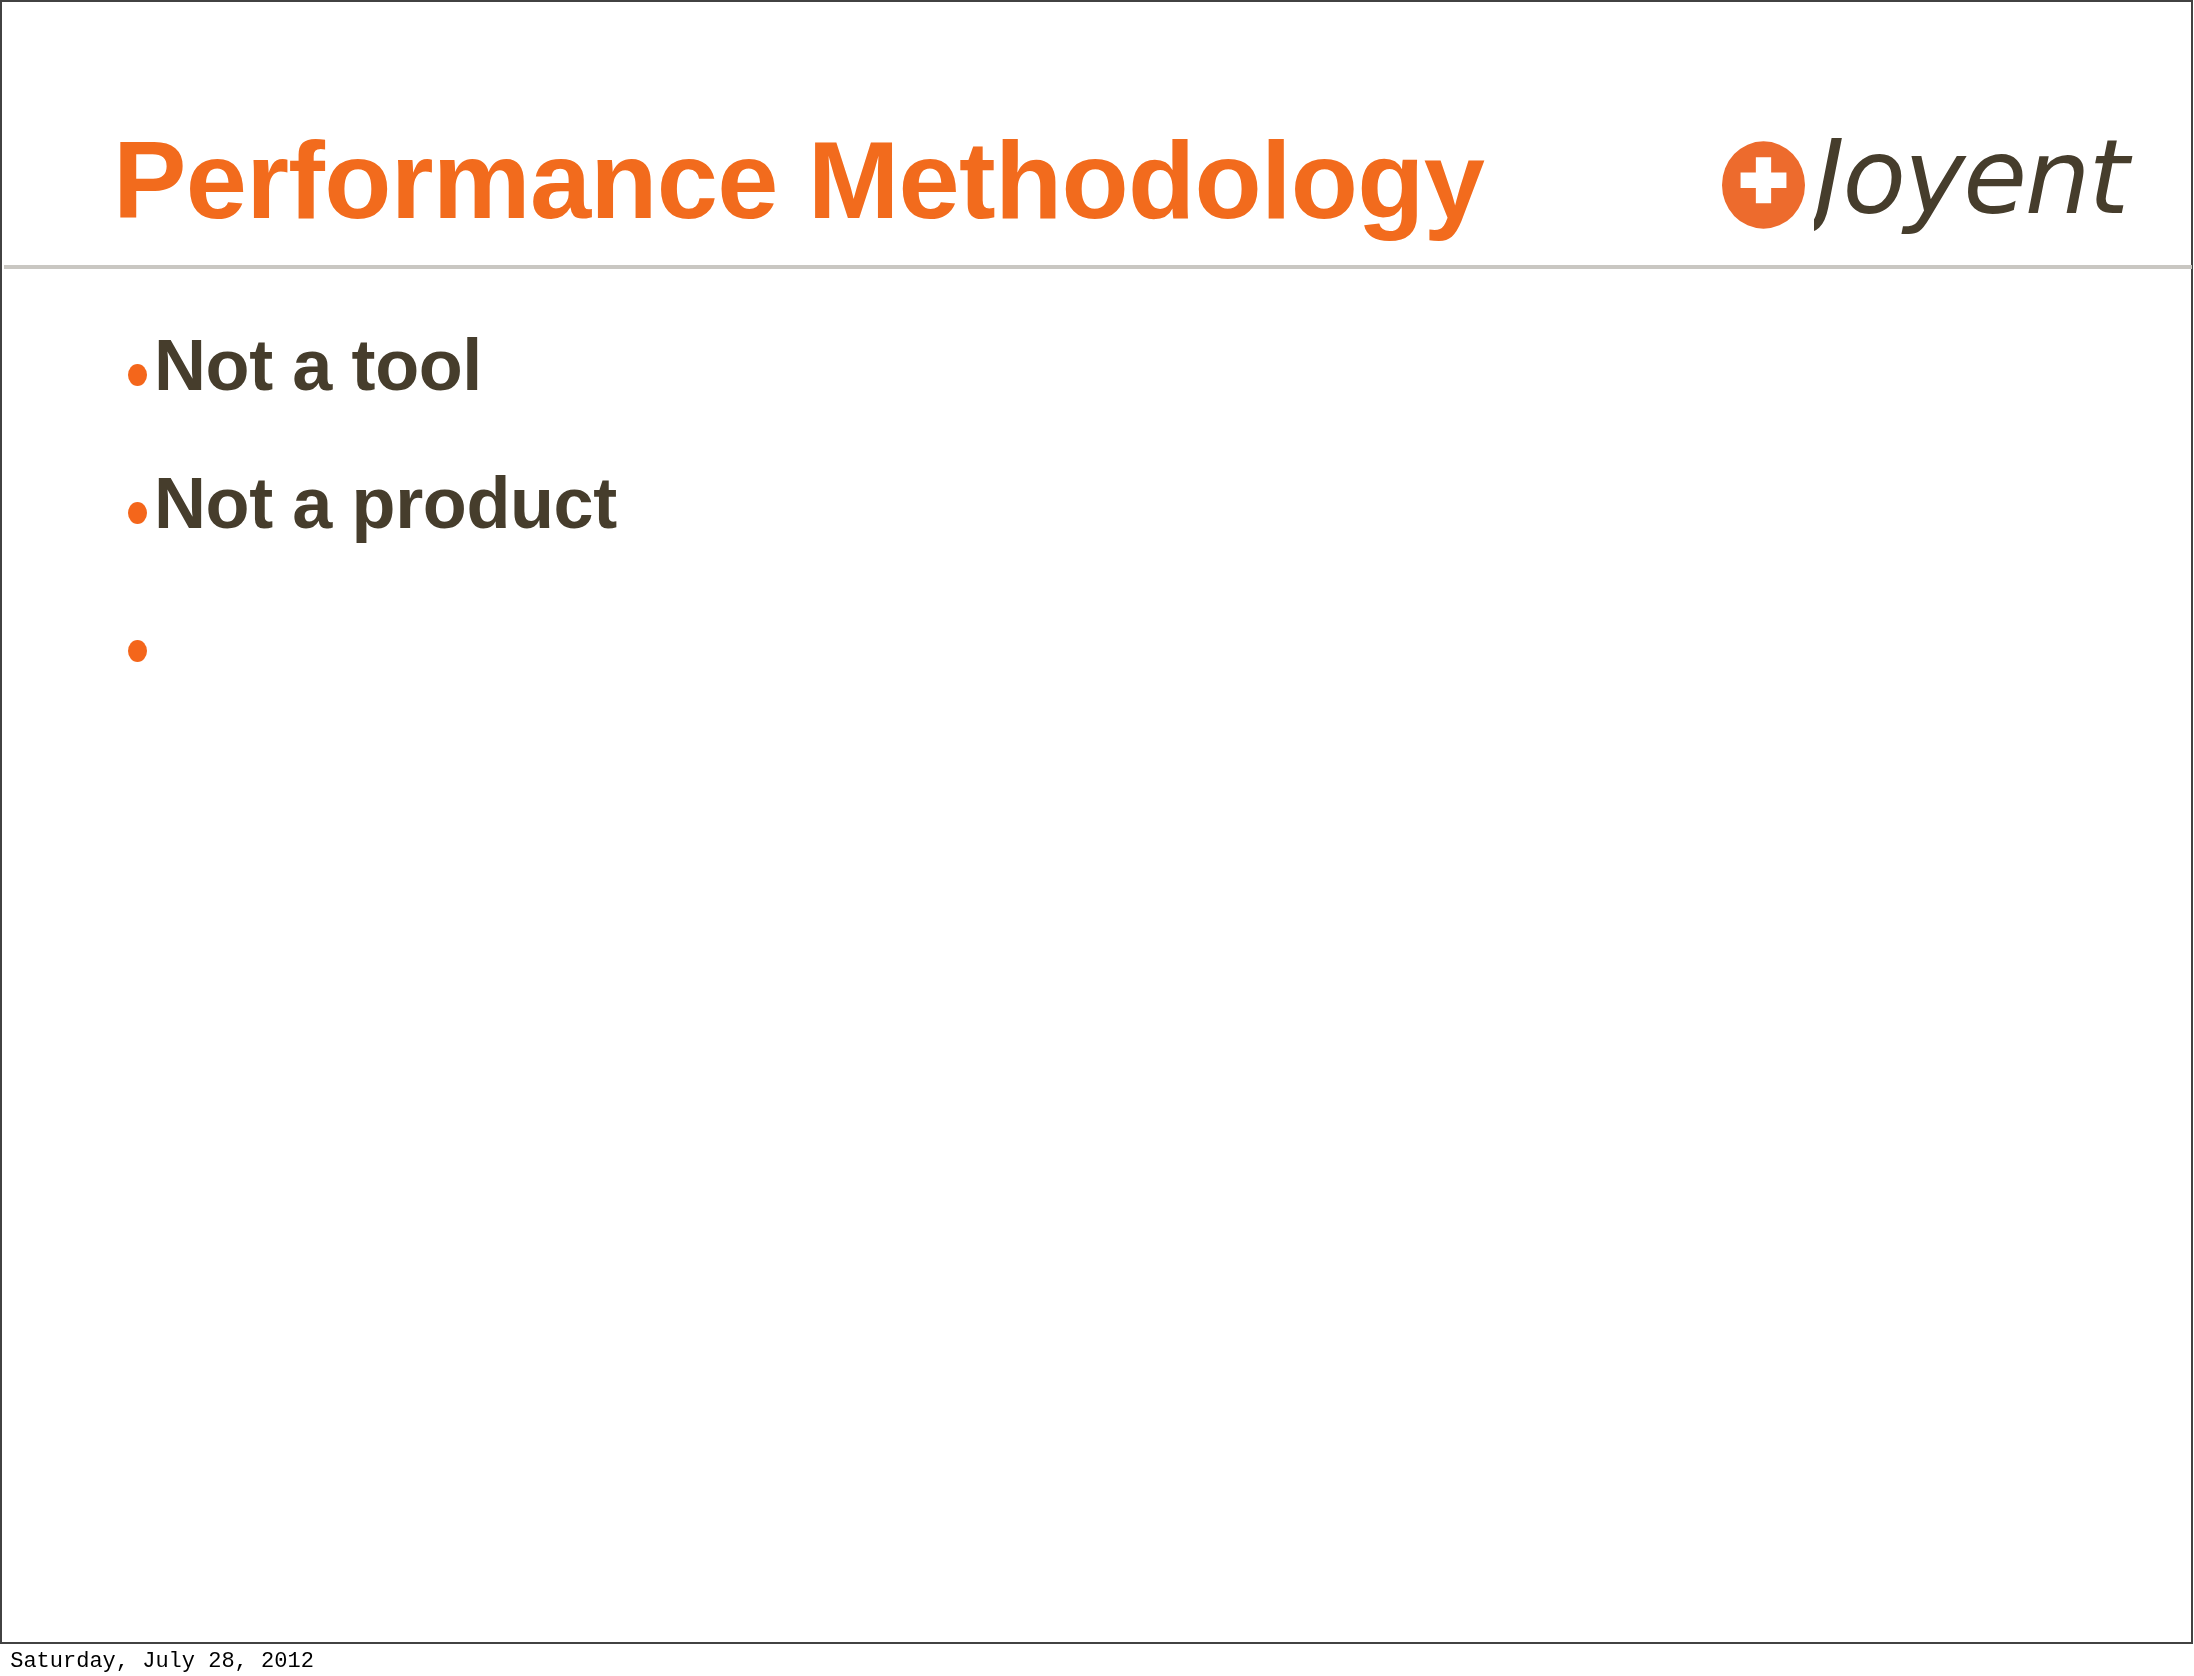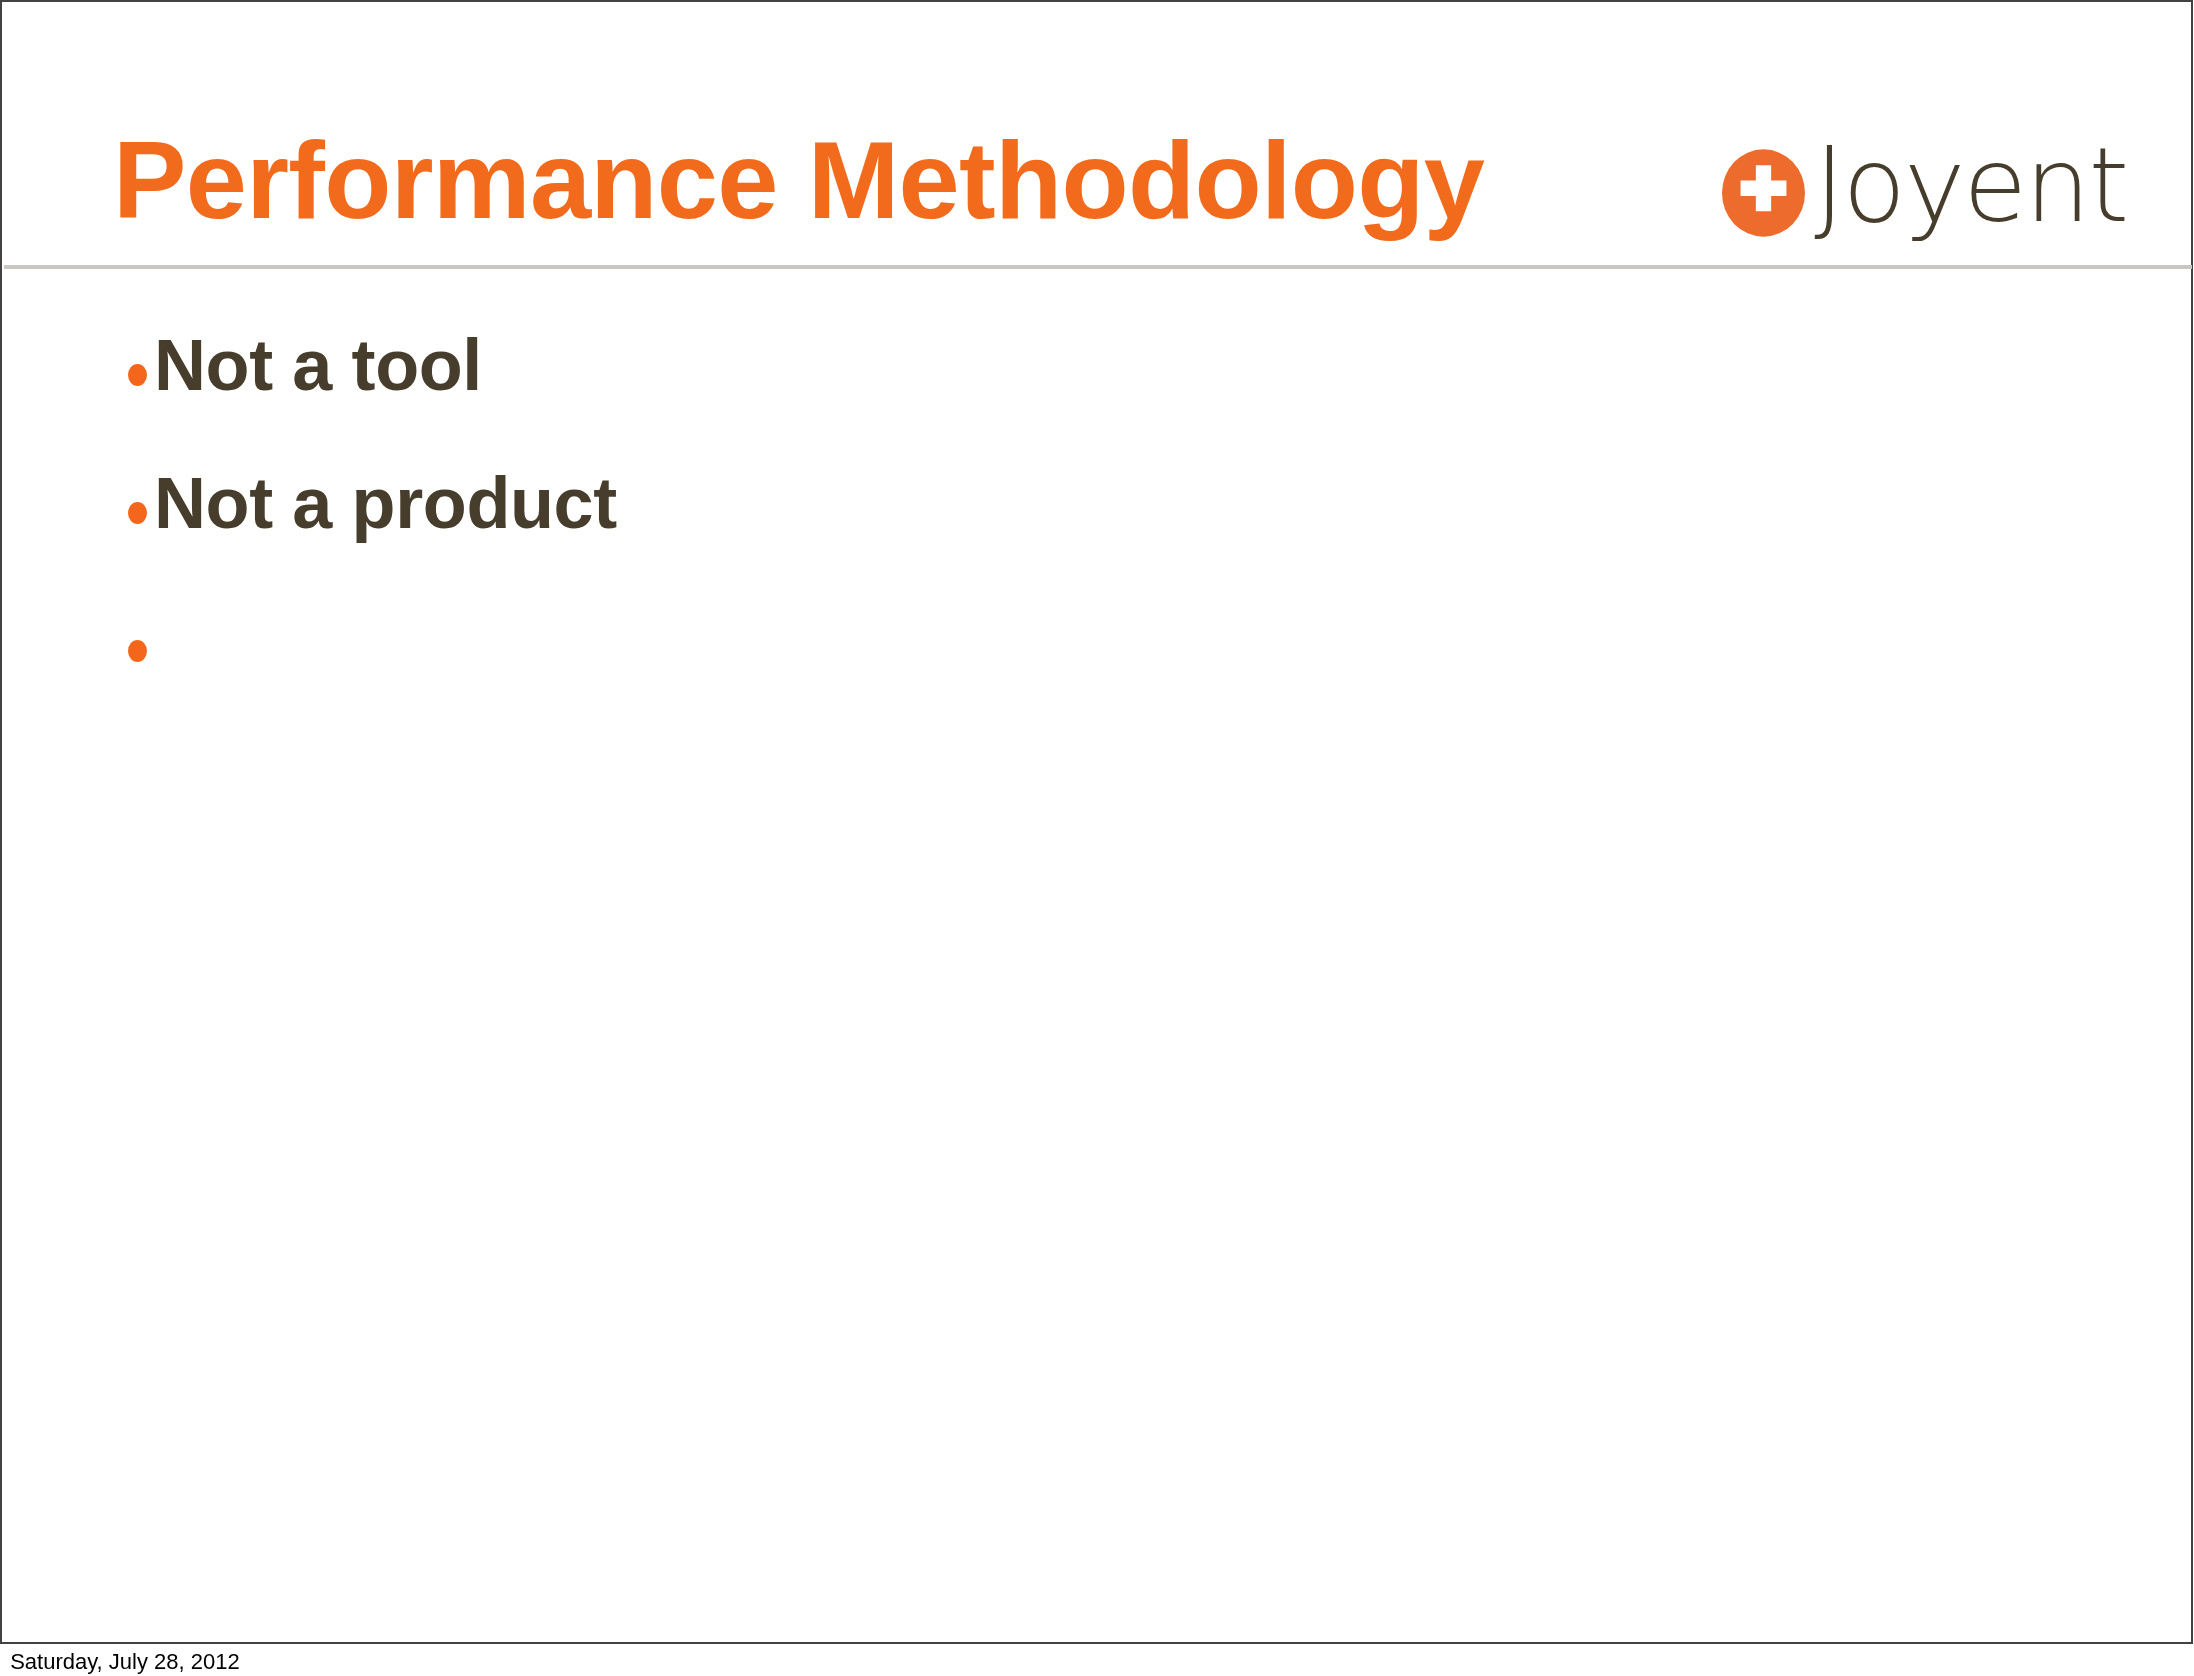--- a/index.html
+++ b/index.html
@@ -56,23 +56,24 @@
     top: 263px;
     width: 2188px;
     height: 4.4px;
     background: #c9c7c2;
   }
 
   
   #joyent-logo {
     position: absolute;
     left: 1720px;
-    top: 143px;
+    top: 135px;
     width: 439px;
     height: 102px;
+    font-style: italic;
   }
   #joyent-mark {
     position: absolute;
     left: 0px;
     top: 4.4px;
     width: 83px;
     height: 88px;
   }
   #joyent-wordmark {
     position: absolute;
@@ -124,21 +125,21 @@
     position: absolute;
     left: 0px;
     top: 1647px;
     width: 2194px;
     height: 29px;
   }
   #footer-date {
     position: absolute;
     left: 10.2px;
     top: 1.5px;
-    font-family: Liberation Sans, sans-serif;
+    font-family: Liberation Mono, monospace;
     font-size: 22px;
     line-height: 26px;
     color: #000000;
     white-space: nowrap;
   }
 </style>
 </head>
 <body>
 
 <div id="slide-frame">

